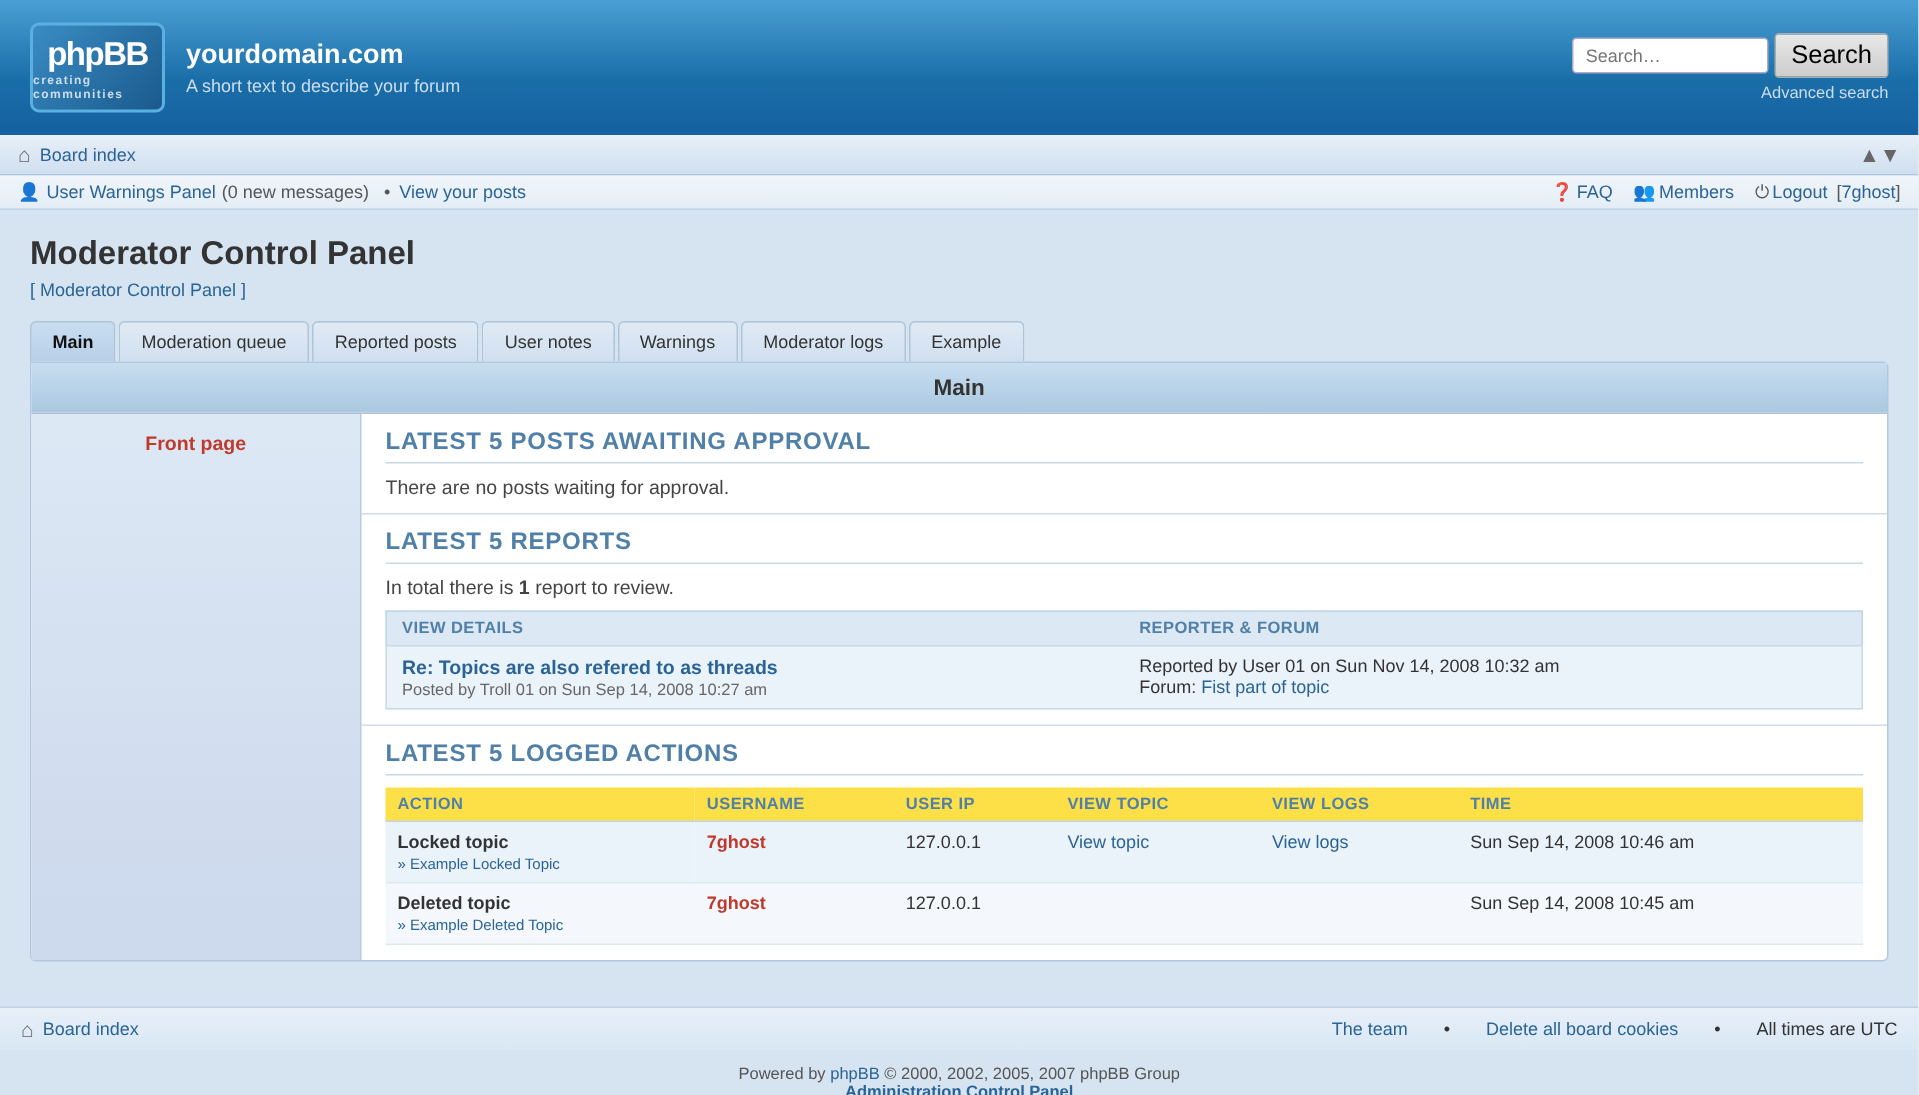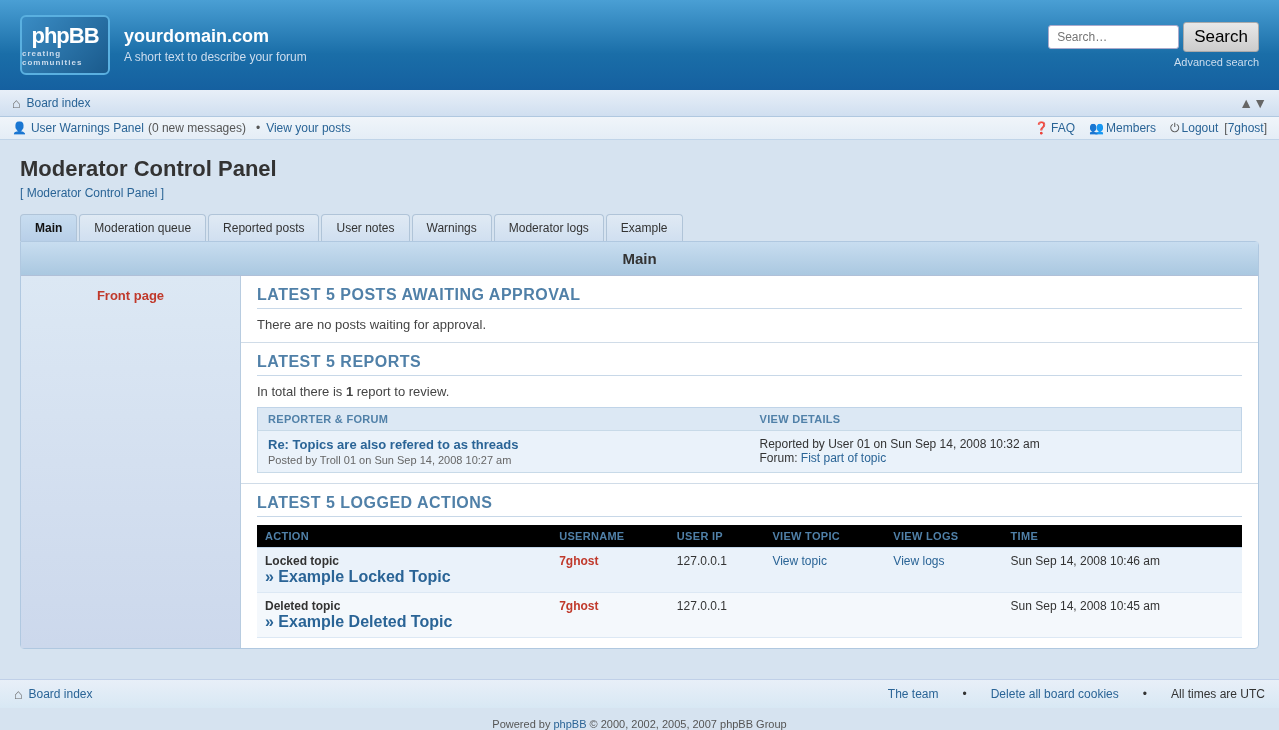--- a/index.html
+++ b/index.html
@@ -132,29 +132,29 @@
       margin-bottom: 8px;
     }
     .section-text { font-size: 13px; color: #444; }
     .section-text strong { font-weight: bold; }
     .report-link { color: #2a6496; text-decoration: none; font-weight: bold; }
     .report-sub { color: #666; font-size: 11px; margin-top: 2px; }
 
     
     .actions-table { width: 100%; border-collapse: collapse; font-size: 12px; }
     .actions-table th {
-      background: #000000; padding: 5px 8px; text-align: left;
+      background: #fde047; padding: 5px 8px; text-align: left;
       font-size: 11px; font-weight: bold; color: #5080a8; text-transform: uppercase;
       border-bottom: 1px solid #c0d4e8; letter-spacing: 0.3px;
     }
     .actions-table td { padding: 6px 8px; border-bottom: 1px solid #dce8f4; vertical-align: top; }
     .actions-table tr:nth-child(even) td { background: #f4f8fc; }
     .actions-table tr:nth-child(odd) td { background: #eaf2fa; }
     .action-title { font-weight: bold; color: #333; }
-    .action-sub { color: #2a6496; font-size: 16px; text-decoration: none; font-weight: bold; }
+    .action-sub { color: #2a6496; font-size: 10px; text-decoration: none; }
     .username-red { color: #c0392b; font-weight: bold; }
     .action-link { color: #2a6496; text-decoration: none; }
 
     
     .footer-nav {
       background: linear-gradient(180deg, #e8eff8, #d8e8f4);
       border-top: 1px solid #c0d0e8;
       padding: 6px 14px;
       display: flex; align-items: center; justify-content: space-between;
       font-size: 12px; margin-top: 14px;
@@ -254,31 +254,31 @@
 
         <div class="section">
           <div class="section-title">Latest 5 reports</div>
           <div class="section-text" style="margin-bottom:8px;">
             <span>In total there is</span>
             <strong>1</strong>
             <span> </span><span>report to review.</span>
           </div>
 
           <div style="display:flex; background:#dce8f4; border:1px solid #c0d4e8; border-bottom:none;">
+            <div style="flex:1; padding:5px 10px; font-size:11px; font-weight:bold; color:#5080a8; text-transform:uppercase; letter-spacing:0.3px;">View details</div>
             <div style="flex:1; padding:5px 10px; font-size:11px; font-weight:bold; color:#5080a8; text-transform:uppercase; letter-spacing:0.3px;">Reporter &amp; Forum</div>
-            <div style="flex:1; padding:5px 10px; font-size:11px; font-weight:bold; color:#5080a8; text-transform:uppercase; letter-spacing:0.3px;">View details</div>
           </div>
 
           <div style="display:flex; background:#eaf2fa; border:1px solid #c8dae8;">
             <div style="flex:1; padding:6px 10px;">
               <a class="report-link">Re: Topics are also refered to as threads</a>
               <div class="report-sub">Posted by Troll 01 on Sun Sep 14, 2008 10:27 am</div>
             </div>
             <div style="flex:1; padding:6px 10px; font-size:12px;">
-              <div>Reported by User 01 on Sun Sep 14, 2008 10:32 am</div>
+              <div>Reported by User 01 on Sun Nov 14, 2008 10:32 am</div>
               <div>
                 <span>Forum: </span>
                 <a style="color:#2a6496; text-decoration:none;">Fist part of topic</a>
               </div>
             </div>
           </div>
         </div>
 
         <div class="section">
           <div class="section-title">Latest 5 logged actions</div>

